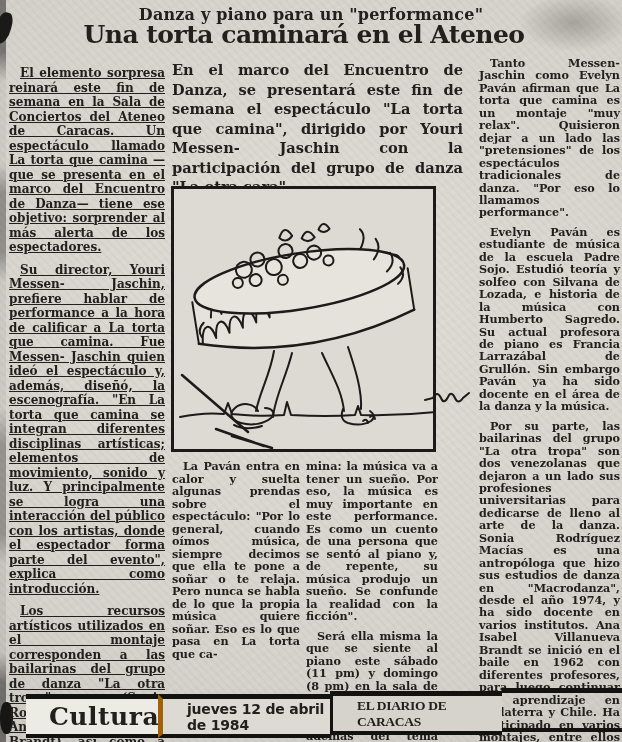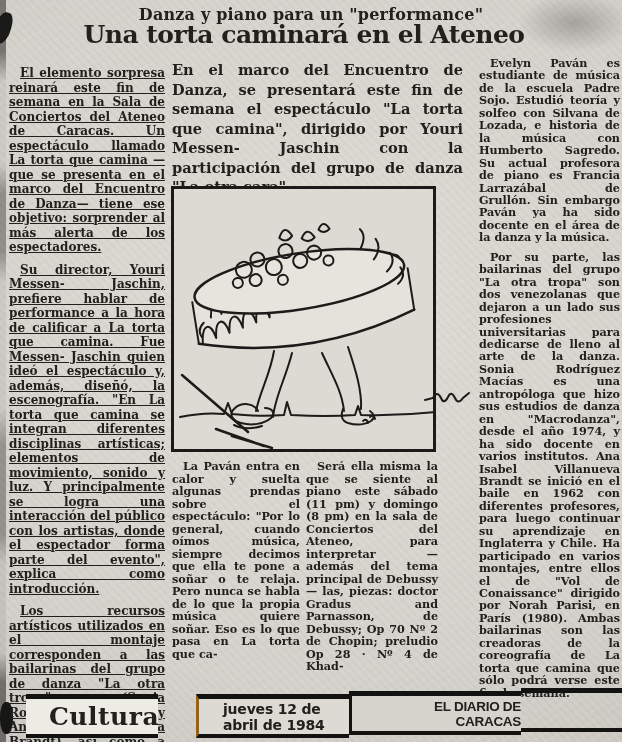--- a/index.html
+++ b/index.html
@@ -36,24 +36,24 @@
   .col-m1{left:172px;top:460px;width:128px;font-size:11.2px;line-height:12.5px;}
   .col-m2{left:306px;top:460px;width:132px;font-size:11.2px;line-height:12.5px;}
   .col-right{left:479px;top:57px;width:141px;font-size:11.2px;line-height:12.45px;}
   .signature{position:absolute;left:423px;top:387px;width:48px;height:24px;}
   
   .footer{position:absolute;left:26px;top:694px;right:0;height:44px;display:flex;}
   .fseg{box-sizing:border-box;border-top:5px solid #121211;border-bottom:4px solid #121211;
         display:flex;align-items:center;justify-content:center;position:relative;padding-left:24px;}
   .f-cultura{width:132px;background:#ecebe4;font-family:"DejaVu Serif",serif;
         font-weight:bold;font-size:25px;letter-spacing:.5px;}
-  .f-date{width:153px;background:#dcdad3;border-left:3px solid #a16207;
-        font-family:"DejaVu Sans",sans-serif;font-weight:600;font-size:14px;letter-spacing:-.2px;margin-left:38px;}
+  .f-date{width:172px;background:#dcdad3;border-left:5px solid #a16207;
+        font-family:"DejaVu Sans",sans-serif;font-weight:600;font-size:14px;letter-spacing:-.2px;}
   .f-paper{width:172px;background:#d5d3cc;border-left:3px solid #121211;top:-3px;
-        font-family:Liberation Sans, sans-serif;font-weight:bold;font-size:13.5px;letter-spacing:-.3px;text-align:right;}
+        font-family:Liberation Serif, serif;font-weight:bold;font-size:13.5px;letter-spacing:-.3px;}
   .f-tail{flex:1;top:-6px;background:transparent;}
   
   .edge-left{position:absolute;left:0;top:0;width:6px;height:742px;opacity:.55;
     background:linear-gradient(180deg,#2a2a28 0 7%,rgba(42,42,40,.1) 11% 22%,
       rgba(42,42,40,.75) 26% 34%,rgba(42,42,40,.12) 38% 55%,rgba(42,42,40,.7) 60% 72%,
       rgba(42,42,40,.15) 76% 88%,#222 92% 100%);}
   .smudge-tl{position:absolute;left:-4px;top:12px;width:15px;height:32px;background:#1a1a18;
     border-radius:50% 40% 60% 50%;transform:rotate(14deg);}
   .smudge-bl{position:absolute;left:0;top:702px;width:13px;height:32px;background:#161614;
     border-radius:45%;}
@@ -125,24 +125,26 @@
 
 <svg class="signature" viewBox="0 0 48 24">
   <path d="M2,13 l8,-2 q4,-8 8,0 q3,7 7,-1 q3,-7 7,1 q3,7 8,0 l6,-5" stroke="#1c1b19" stroke-width="2" fill="none" stroke-linecap="round"></path>
 </svg>
 
 <div class="col col-m1">
   <p>La Paván entra en calor y suelta algunas prendas sobre el espectáculo: "Por lo general, cuando oímos música, siempre decimos que ella te pone a soñar o te relaja. Pero nunca se habla de lo que la propia música quiere soñar. Eso es lo que pasa en La torta que ca-</p>
 </div>
 
 <div class="col col-m2">
+  <p class="cont">mina: la música va a tener un sueño. Por eso, la música es muy importante en este performance. Es como un cuento de una persona que se sentó al piano y, de repente, su música produjo un sueño. Se confunde la realidad con la ficción".</p>
   <p>Será ella misma la que se siente al piano este sábado (11 pm) y domingo (8 pm) en la sala de Conciertos del Ateneo, para interpretar —además del tema principal de Debussy— las, piezas: doctor Gradus and Parnasson, de Debussy; Op 70 Nº 2 de Chopin; preludio Op 28 · Nº 4 de Khad-</p>
 </div>
 
 <div class="col col-right">
+  <p>Tanto Messen- Jaschin como Evelyn Paván afirman que La torta que camina es un montaje "muy relax". Quisieron dejar a un lado las "pretensiones" de los espectáculos tradicionales de danza. "Por eso lo llamamos performance".</p>
   <p>Evelyn Paván es estudiante de música de la escuela Padre Sojo. Estudió teoría y solfeo con Silvana de Lozada, e historia de la música con Humberto Sagredo. Su actual profesora de piano es Francia Larrazábal de Grullón. Sin embargo Paván ya ha sido docente en el área de la danza y la música.</p>
   <p>Por su parte, las bailarinas del grupo "La otra tropa" son dos venezolanas que dejaron a un lado sus profesiones universitarias para dedicarse de lleno al arte de la danza. Sonia Rodríguez Macías es una antropóloga que hizo sus estudios de danza en "Macrodanza", desde el año 1974, y ha sido docente en varios institutos. Ana Isabel Villanueva Brandt se inició en el baile en 1962 con diferentes profesores, para luego continuar su aprendizaje en Inglaterra y Chile. Ha participado en varios montajes, entre ellos el de "Vol de Conaissance" dirigido por Norah Parisi, en París (1980). Ambas bailarinas son las creadoras de la coreografía de La torta que camina que sólo podrá verse este fin de semana.</p>
 
 </div>
 
 <div class="footer">
   <div class="fseg f-cultura">
       <span>Cultura</span>
     </div>
   <div class="fseg f-date">

